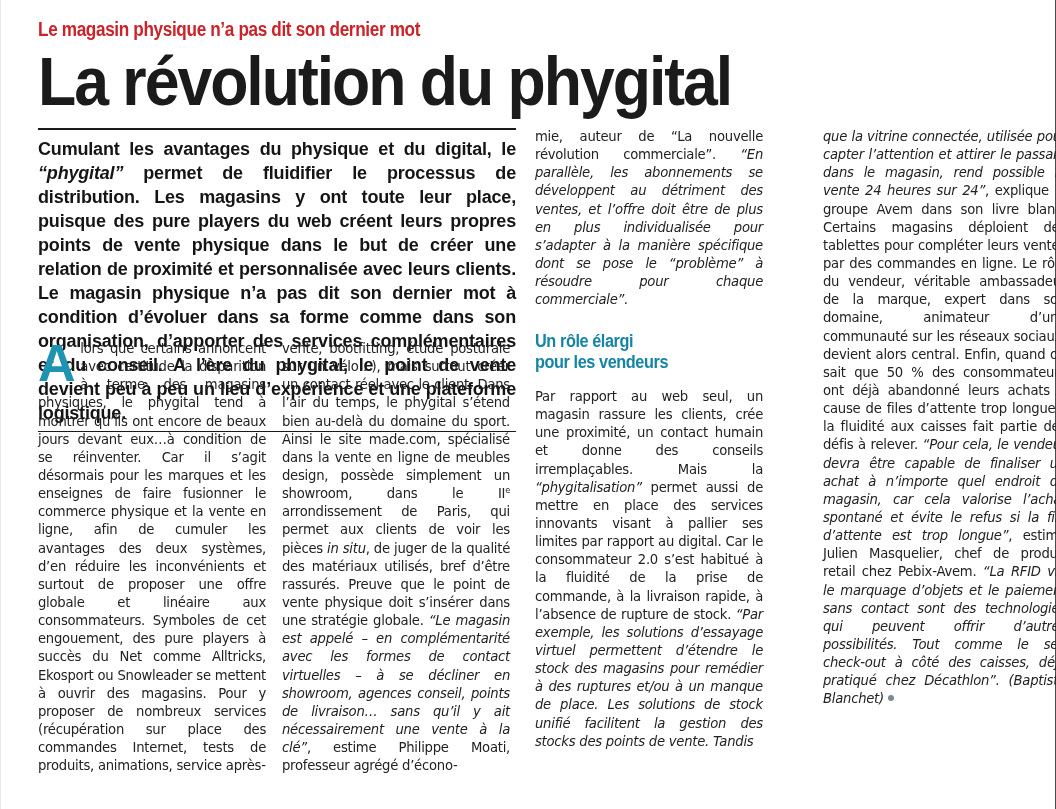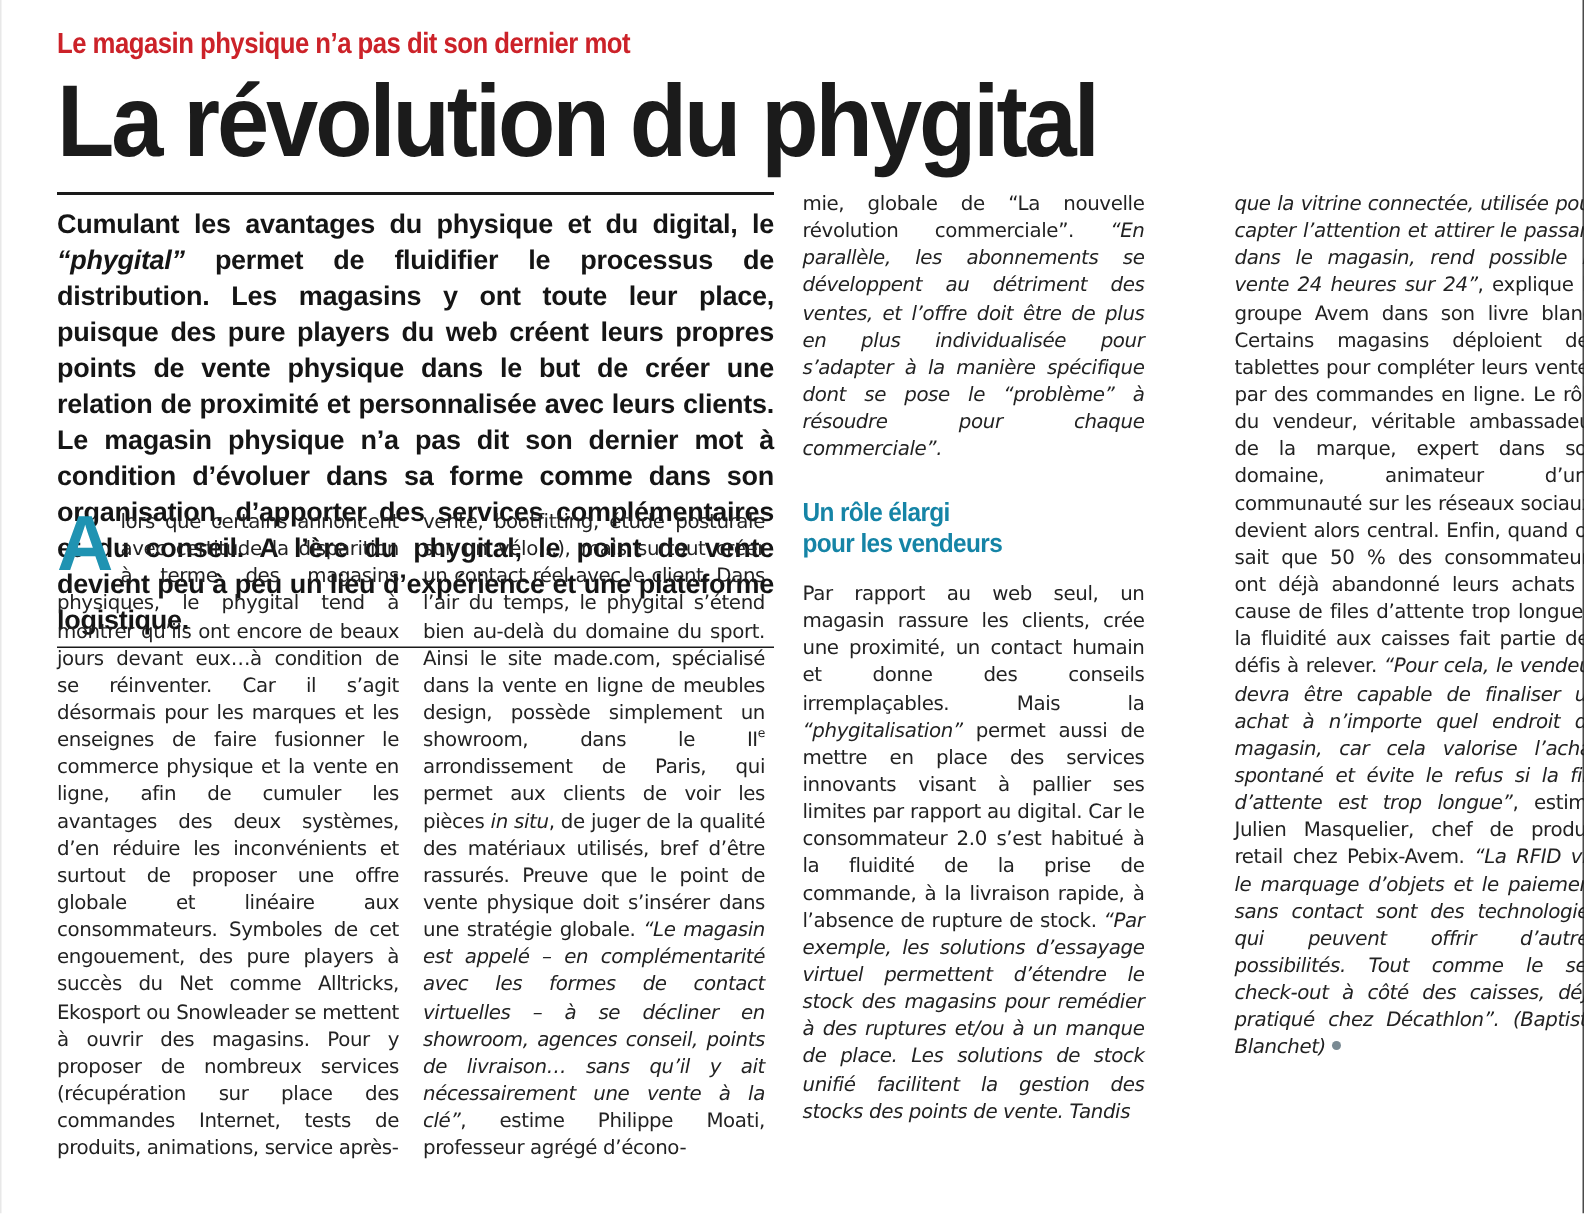--- a/index.html
+++ b/index.html
@@ -179,21 +179,21 @@
     <div class="col col-1">
       <p class="body-text"><span class="dropcap">A</span><span>lors que certains annoncent avec certitude la disparition à terme des magasins physiques, le phygital tend à montrer qu’ils ont encore de beaux jours devant eux…à condition de se réinventer. Car il s’agit désormais pour les marques et les enseignes de faire fusionner le commerce physique et la vente en ligne, afin de cumuler les avantages des deux systèmes, d’en réduire les inconvénients et surtout de proposer une offre globale et linéaire aux consommateurs. Symboles de cet engouement, des pure players à succès du Net comme Alltricks, Ekosport ou Snowleader se mettent à ouvrir des magasins. Pour y proposer de nombreux services (récupération sur place des commandes Internet, tests de produits, animations, service après-</span></p>
     </div>
 
     <div class="col col-2">
       <p class="body-text"><span>vente, bootfitting, étude posturale sur un vélo…), mais surtout créer un contact réel avec le client. Dans l’air du temps, le phygital s’étend bien au-delà du domaine du sport. Ainsi le site made.com, spécialisé dans la vente en ligne de meubles design, possède simplement un showroom, dans le II</span><sup>e</sup><span> arrondissement de Paris, qui permet aux clients de voir les pièces </span><i>in situ</i><span>, de juger de la qualité des matériaux utilisés, bref d’être rassurés. Preuve que le point de vente physique doit s’insérer dans une stratégie globale. </span><i>“Le magasin est appelé – en complémentarité avec les formes de contact virtuelles – à se décliner en showroom, agences conseil, points de livraison… sans qu’il y ait nécessairement une vente à la clé”</i><span>, estime Philippe Moati, professeur agrégé d’écono-</span></p>
     </div>
 
     <div class="col col-3">
       <div class="flow">
-        <p class="body-text"><span>mie, globale de “La nouvelle révolution commerciale”. </span><i>“En parallèle, les abonnements se développent au détriment des ventes, et l’offre doit être de plus en plus individualisée pour s’adapter à la manière spécifique dont se pose le “problème” à résoudre pour chaque commerciale”.</i></p>
+        <p class="body-text"><span>mie, auteur de “La nouvelle révolution commerciale”. </span><i>“En parallèle, les abonnements se développent au détriment des ventes, et l’offre doit être de plus en plus individualisée pour s’adapter à la manière spécifique dont se pose le “problème” à résoudre pour chaque commerciale”.</i></p>
 
         <h2 class="section-head"><span>Un rôle élargi</span><br><span>pour les vendeurs</span></h2>
 
         <p class="body-text"><span>Par rapport au web seul, un magasin rassure les clients, crée une proximité, un contact humain et donne des conseils irremplaçables. Mais la </span><i>“phygitalisation”</i><span> permet aussi de mettre en place des services innovants visant à pallier ses limites par rapport au digital. Car le consommateur 2.0 s’est habitué à la fluidité de la prise de commande, à la livraison rapide, à l’absence de rupture de stock. </span><i>“Par exemple, les solutions d’essayage virtuel permettent d’étendre le stock des magasins pour remédier à des ruptures et/ou à un manque de place. Les solutions de stock unifié facilitent la gestion des stocks des points de vente. Tandis</i></p>
       </div>
     </div>
 
     <div class="col col-4">
       <div class="flow">
         <p class="body-text"><i>que la vitrine connectée, utilisée pour capter l’attention et attirer le passant dans le magasin, rend possible la vente 24 heures sur 24”</i><span>, explique le groupe Avem dans son livre blanc. Certains magasins déploient des tablettes pour compléter leurs ventes par des commandes en ligne. Le rôle du vendeur, véritable ambassadeur de la marque, expert dans son domaine, animateur d’une communauté sur les réseaux sociaux, devient alors central. Enfin, quand on sait que 50 % des consommateurs ont déjà abandonné leurs achats à cause de files d’attente trop longues, la fluidité aux caisses fait partie des défis à relever. </span><i>“Pour cela, le vendeur devra être capable de finaliser un achat à n’importe quel endroit du magasin, car cela valorise l’achat spontané et évite le refus si la file d’attente est trop longue”</i><span>, estime Julien Masquelier, chef de produit retail chez Pebix-Avem. </span><i>“La RFID via le marquage d’objets et le paiement sans contact sont des technologies qui peuvent offrir d’autres possibilités. Tout comme le self check-out à côté des caisses, déjà pratiqué chez Décathlon”.</i><i> (Baptiste Blanchet)</i><span class="endmark"></span></p>

